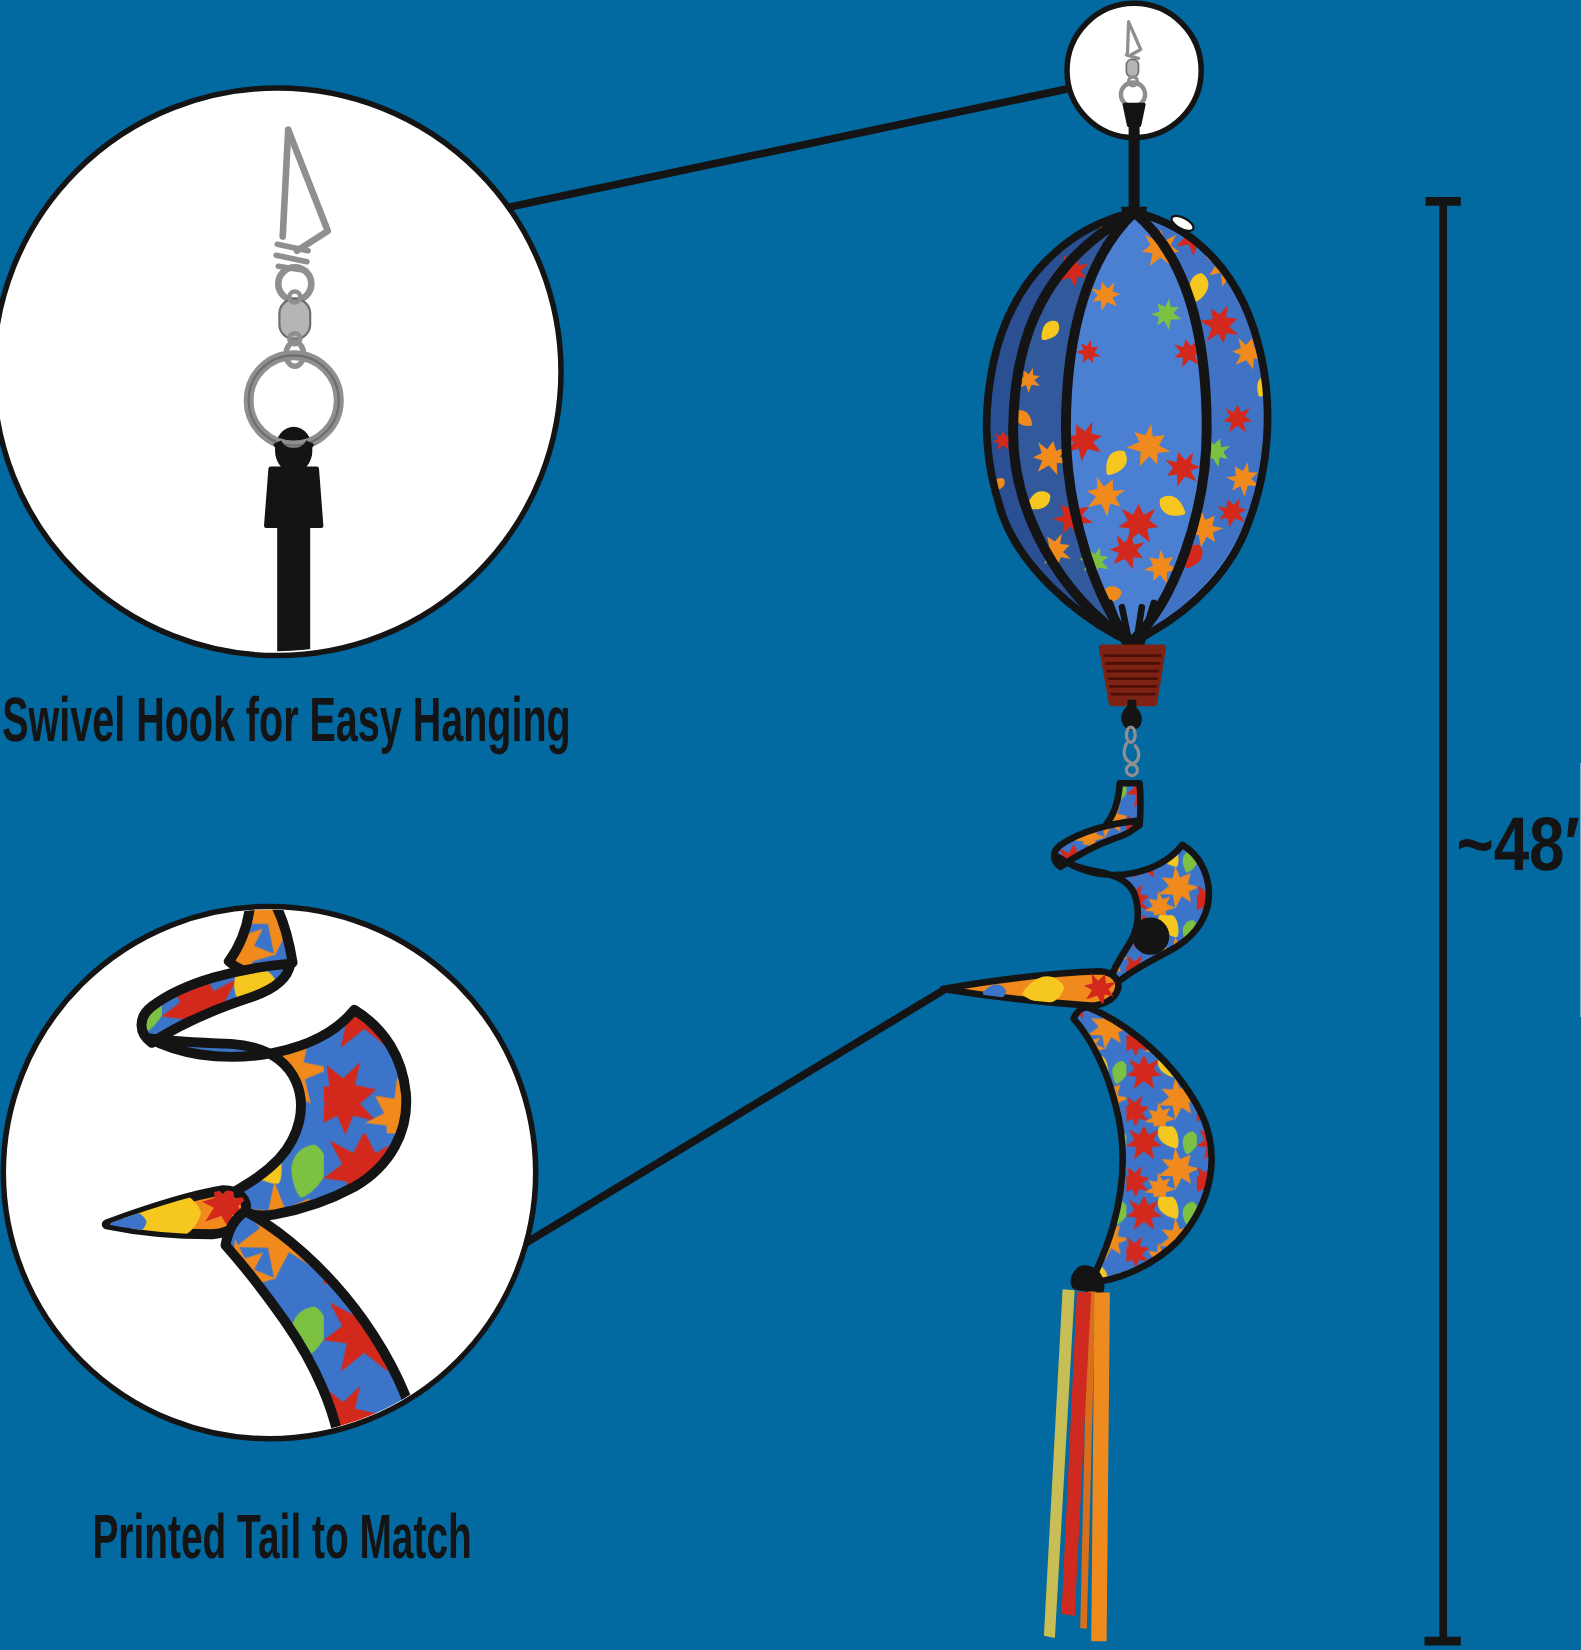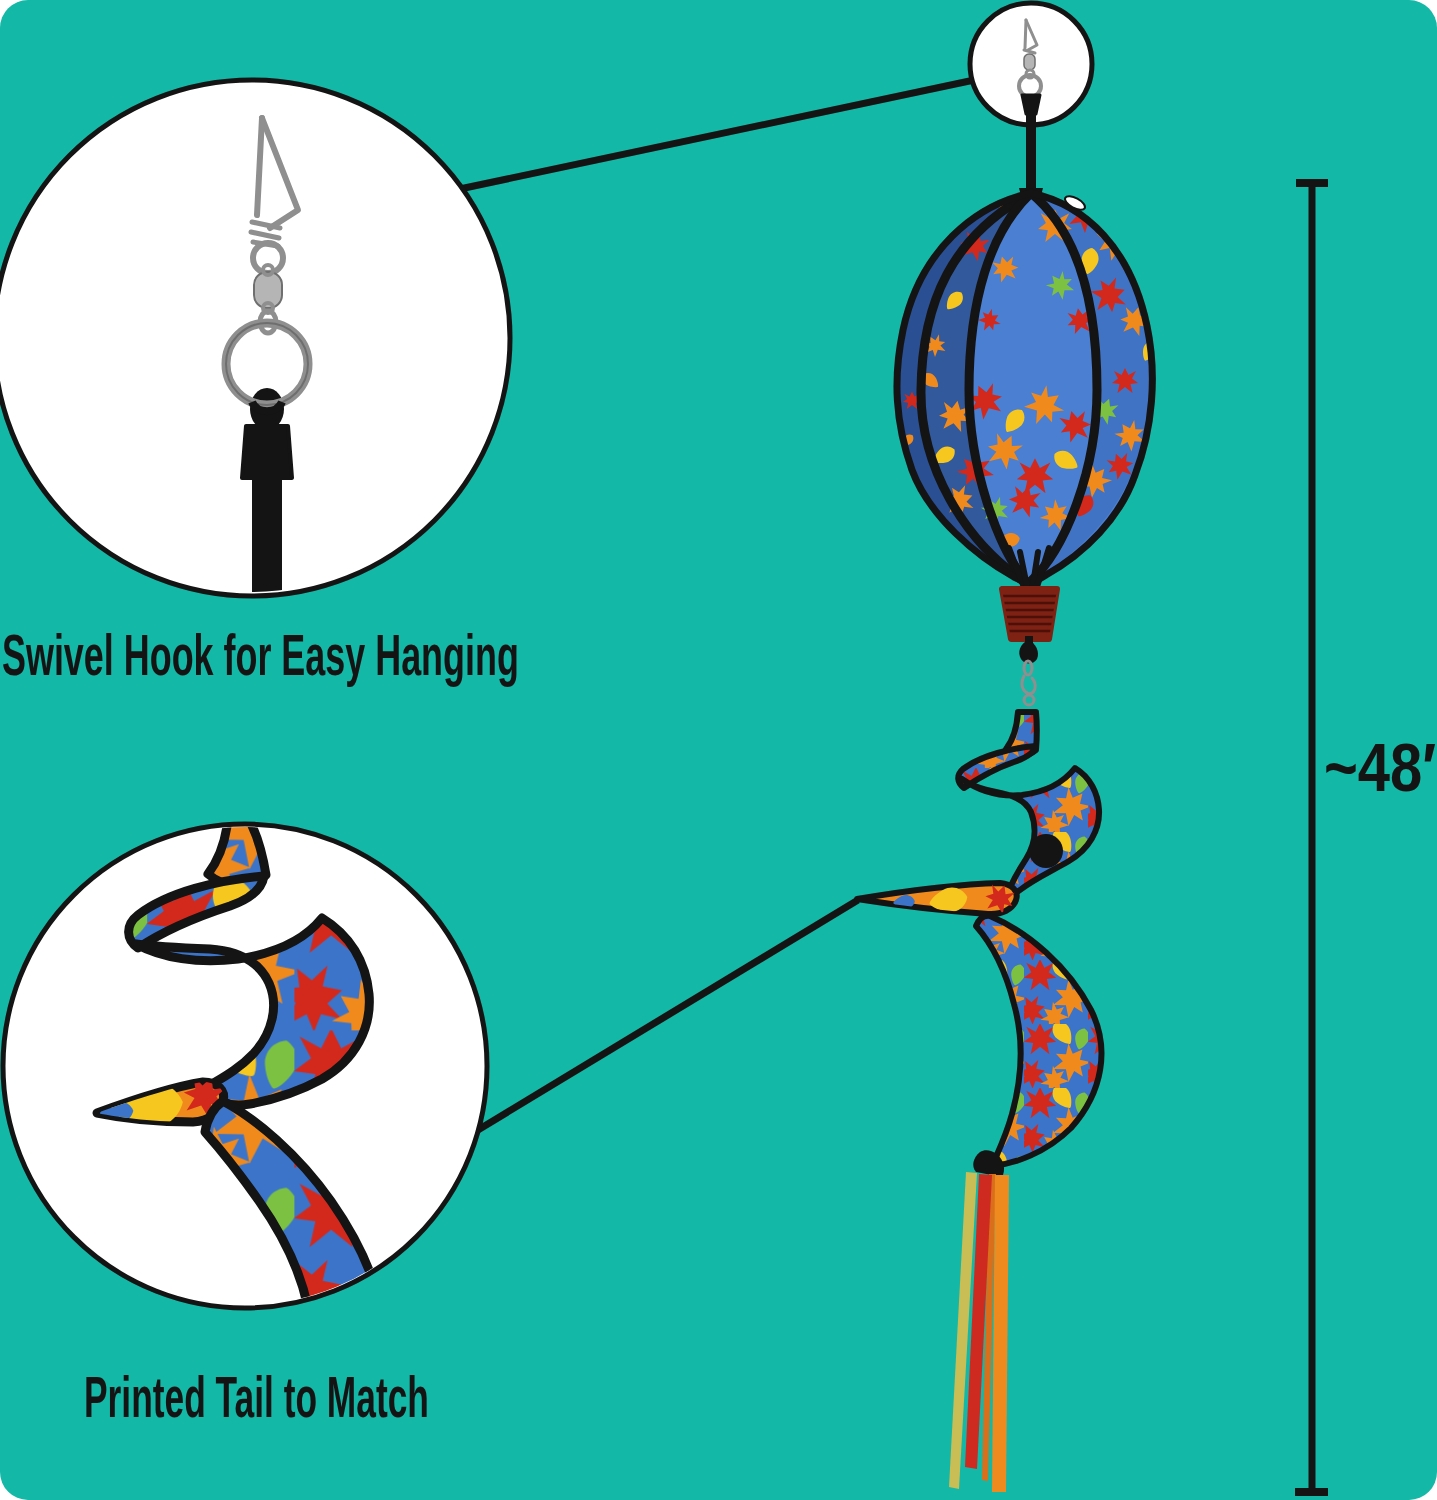--- a/index.html
+++ b/index.html
@@ -1,22 +1,21 @@
 <!DOCTYPE html>
 <html style="--ink: #141414; --balloon-blue: #4a7fd2; --balloon-blue-right: #4173c4; --balloon-blue-mid: #32599c; --balloon-blue-dark: #2a4f92; --print-blue: #3b74c9; --leaf-red: #d3291c; --leaf-orange: #f08a1d; --leaf-yellow: #f6c71f; --leaf-green: #7cc142; --spring-red: #7e2213; --spring-line: #4e0f08; --silver: #8f8f8f; --silver-light: #b5b5b5; --ribbon-green: #c9bd55; --ribbon-red: #ce2a20; --ribbon-orange: #ef8a1e; --ribbon-orange-dark: #d96f1a;"><head>
 <meta charset="utf-8">
 <style>
   html,body{margin:0;padding:0;background:#fff;}
   .stage{
     position:relative;
     width:1437px;height:1500px;
-    background:#14b8a6;
+    background:#0369a1;
     overflow:hidden;
     font-family:"Liberation Sans", sans-serif;
-    border-radius:28px;
   }
   .stage svg{position:absolute;left:0;top:0;}
   .caption{
     position:absolute;
     font-weight:700;
     color:var(--ink,#141414);
     white-space:nowrap;
     transform-origin:left top;
     line-height:1;
     letter-spacing:0;

